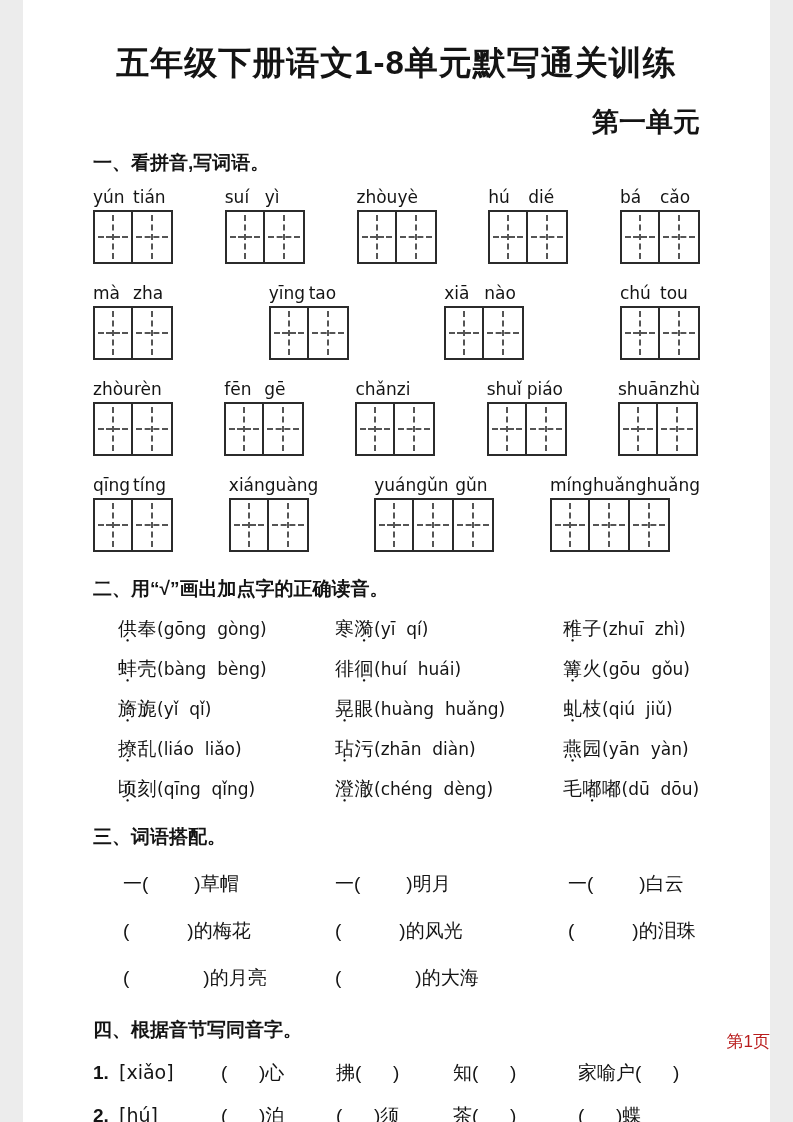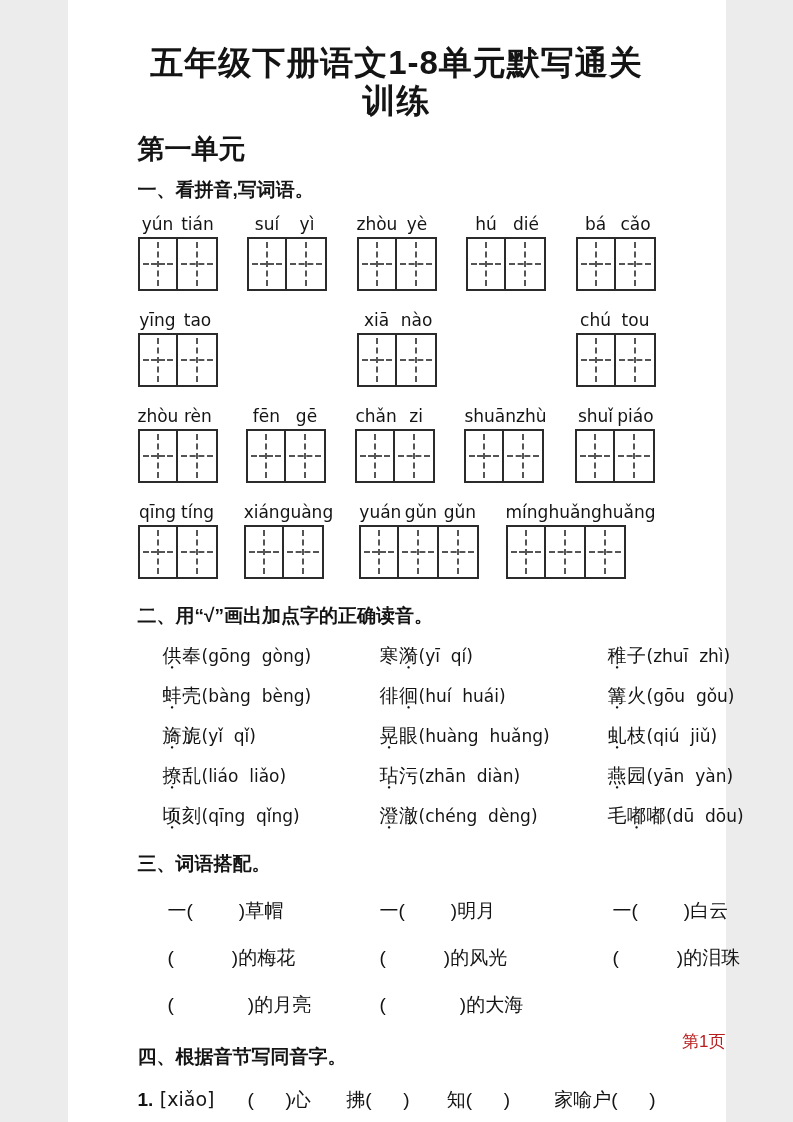--- a/index.html
+++ b/index.html
@@ -1,30 +1,30 @@
 <!DOCTYPE html>
 <html><head>
 <meta charset="utf-8">
 <style>
   * { margin:0; padding:0; box-sizing:border-box; }
   html,body { background:#ececec; }
   .page {
-    width:658px; height:1122px; margin:0 auto; background:#ffffff;
+    width:747px; height:1122px; margin:0 auto; background:#ffffff;
     padding:44px 70px 0 70px; position:relative;
     font-family:"Liberation Sans", sans-serif; color:#141414;
   }
   .title { text-align:center; font-size:33px; font-weight:bold; letter-spacing:1px; line-height:1.15; }
-  .subtitle { text-align:left; font-size:27px; font-weight:bold; margin-top:11px; }
+  .subtitle { text-align:right; font-size:27px; font-weight:bold; margin-top:22px; }
   .sec-heading { font-size:19px; font-weight:bold; margin-top:10px; }
 
   
   .prow { display:flex; justify-content:space-between; margin-top:11px; }
   .prow + .prow { margin-top:19px; }
   .pl { display:flex; height:23px; font-family:"DejaVu Sans", sans-serif; font-size:17px; }
-  .syl { flex:1; text-align:center; white-space:nowrap; }
+  .syl { flex:1; text-align:left; white-space:nowrap; }
   .boxes { display:flex; }
   .cell { width:40px; height:54px; border:2px solid #2b2b2b; position:relative; }
   .cell + .cell { border-left:none; }
   .cell::before { content:""; position:absolute; top:3px; bottom:3px; left:50%; border-left:2px dashed #555; margin-left:-1px; }
   .cell::after  { content:""; position:absolute; left:3px; right:3px; top:50%; border-top:2px dashed #555; margin-top:-1px; }
 
   
   .s2grid { margin-left:25px; display:grid; grid-template-columns:217px 228px 1fr; }
   .s2item { font-size:19px; margin-top:14px; white-space:nowrap; }
   .zh { letter-spacing:0.5px;font-family:Liberation Serif, serif; }
@@ -105,20 +105,30 @@
       <div class="boxes">
           <div class="cell"></div>
           <div class="cell"></div>
         </div>
     </div>
   </div>
 
   <div class="prow">
     <div class="pg">
       <div class="pl">
+          <span class="syl">mà</span>
+          <span class="syl">zha</span>
+        </div>
+      <div class="boxes">
+          <div class="cell"></div>
+          <div class="cell"></div>
+        </div>
+    </div>
+    <div class="pg">
+      <div class="pl">
           <span class="syl">yīng</span>
           <span class="syl">tao</span>
         </div>
       <div class="boxes">
           <div class="cell"></div>
           <div class="cell"></div>
         </div>
     </div>
     <div class="pg">
       <div class="pl">
@@ -168,32 +178,32 @@
           <span class="syl">chǎn</span>
           <span class="syl">zi</span>
         </div>
       <div class="boxes">
           <div class="cell"></div>
           <div class="cell"></div>
         </div>
     </div>
     <div class="pg">
       <div class="pl">
+          <span class="syl">shuǐ</span>
+          <span class="syl">piáo</span>
+        </div>
+      <div class="boxes">
+          <div class="cell"></div>
+          <div class="cell"></div>
+        </div>
+    </div>
+    <div class="pg">
+      <div class="pl">
           <span class="syl">shuān</span>
           <span class="syl">zhù</span>
-        </div>
-      <div class="boxes">
-          <div class="cell"></div>
-          <div class="cell"></div>
-        </div>
-    </div>
-    <div class="pg">
-      <div class="pl">
-          <span class="syl">shuǐ</span>
-          <span class="syl">piáo</span>
         </div>
       <div class="boxes">
           <div class="cell"></div>
           <div class="cell"></div>
         </div>
     </div>
   </div>
 
   <div class="prow">
     <div class="pg">

